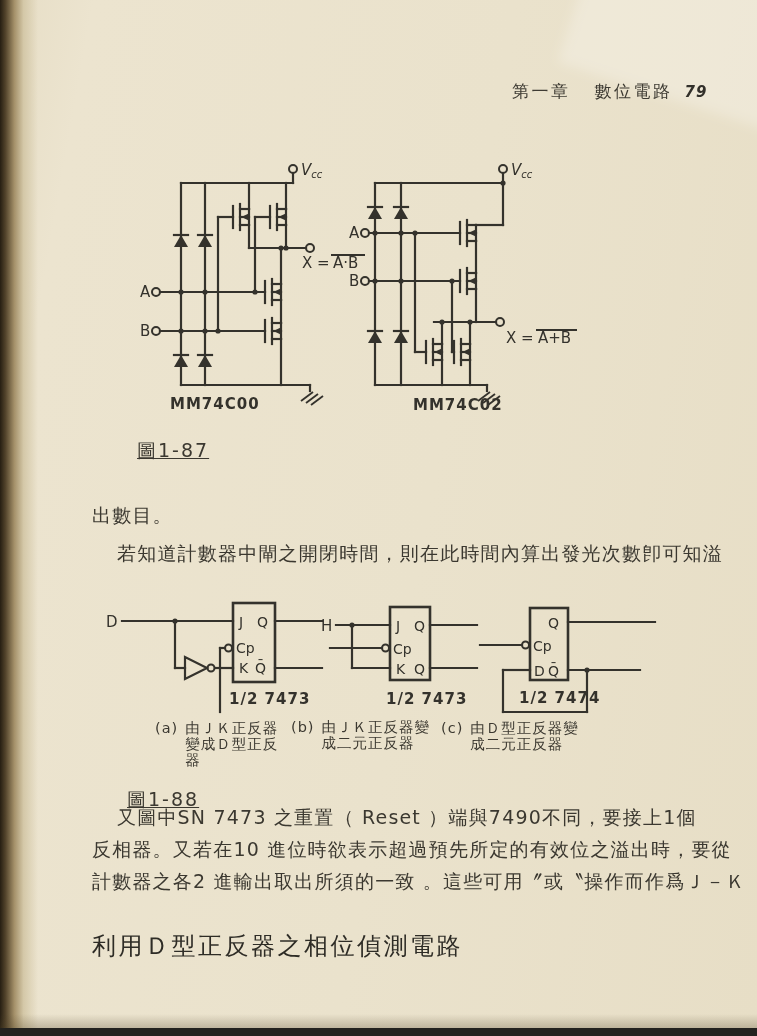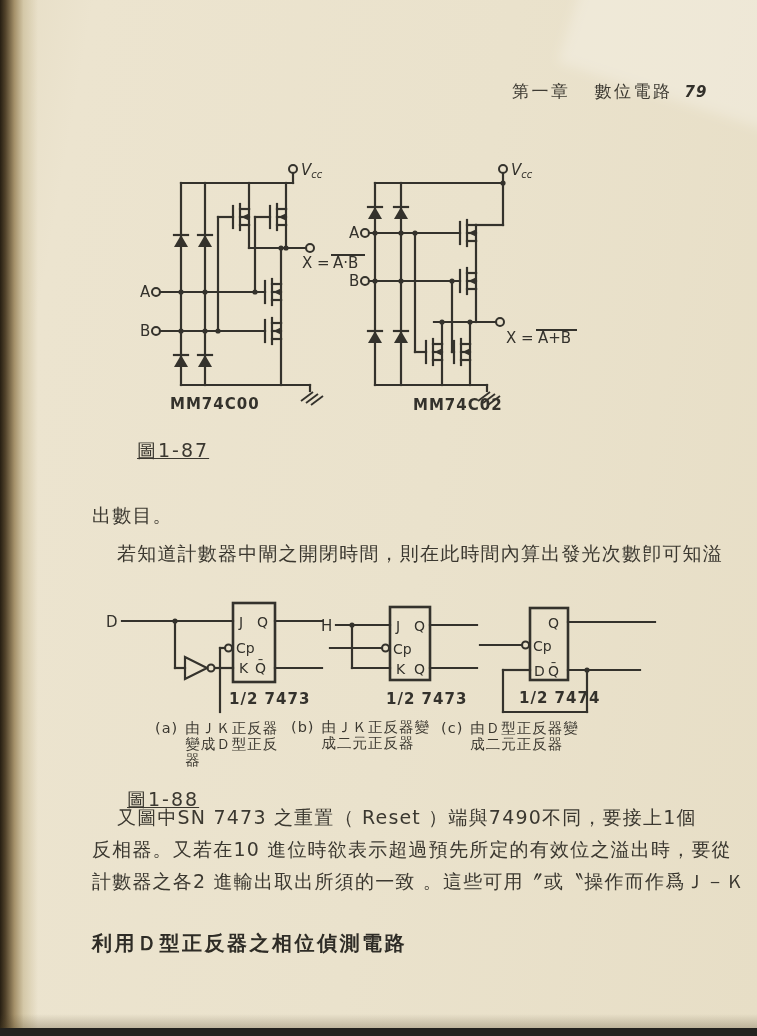--- a/index.html
+++ b/index.html
@@ -34,21 +34,21 @@
   .page-num{font-size:15px;font-weight:bold;font-style:italic;letter-spacing:1px;color:#32302a;}
   .fig-label{
     position:absolute;font-size:19px;letter-spacing:2px;color:#3b3830;text-decoration:underline;
   }
   .para{position:absolute;font-size:19px;color:#3b3830;letter-spacing:1.2px;white-space:nowrap;}
   .para .ln{display:block;}
   .para .indent{text-indent:25px;}
   .para1 .ln{line-height:38px;}
   .para2 .ln{line-height:32px;}
   .heading{
-    position:absolute;left:92px;top:930px;font-size:20px;font-weight:bold;
+    position:absolute;left:92px;top:930px;font-size:24px;font-weight:normal;
     letter-spacing:2.5px;color:#2e2c26;white-space:nowrap;
   }
   .figcap{
     position:absolute;display:flex;gap:7px;font-size:14.5px;line-height:16px;
     letter-spacing:1px;color:#3b3830;white-space:nowrap;
   }
   svg{position:absolute;overflow:visible;}
   svg .wire{stroke:#34322c;stroke-width:2.2;fill:none;stroke-linecap:square;}
   svg .thin{stroke:#34322c;stroke-width:1.8;fill:none;}
   svg .fill{fill:#34322c;stroke:none;}

